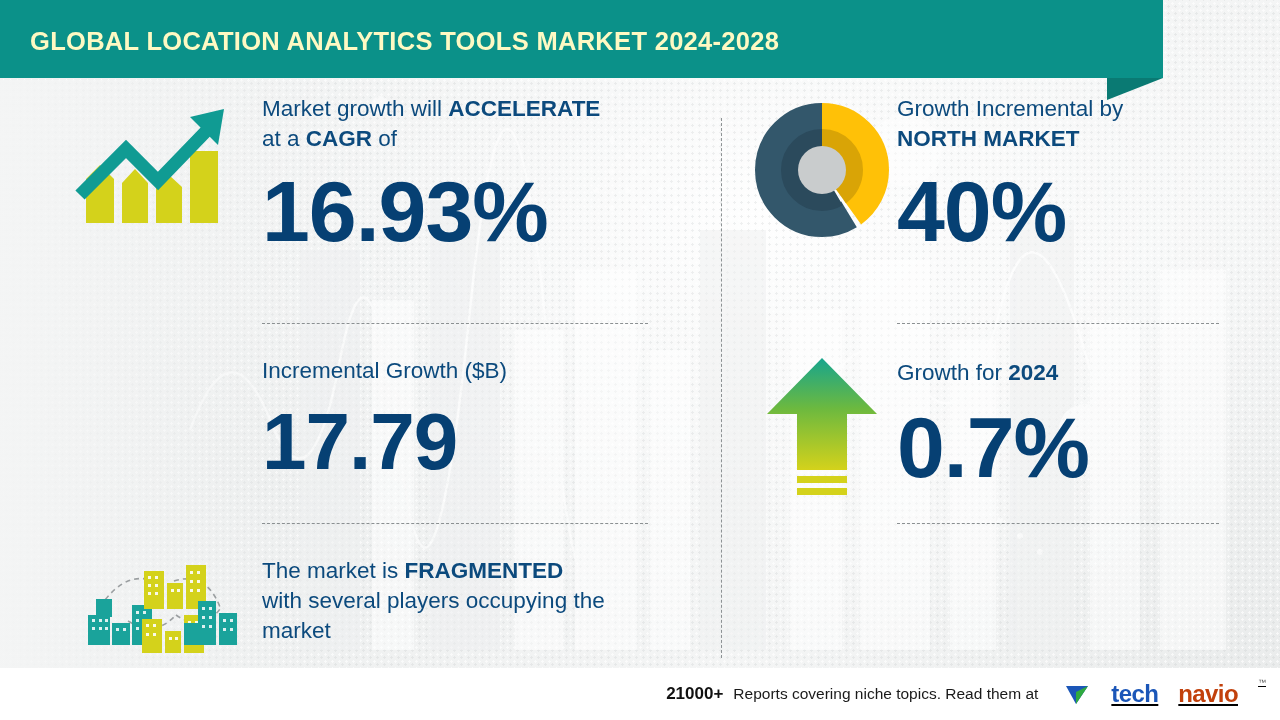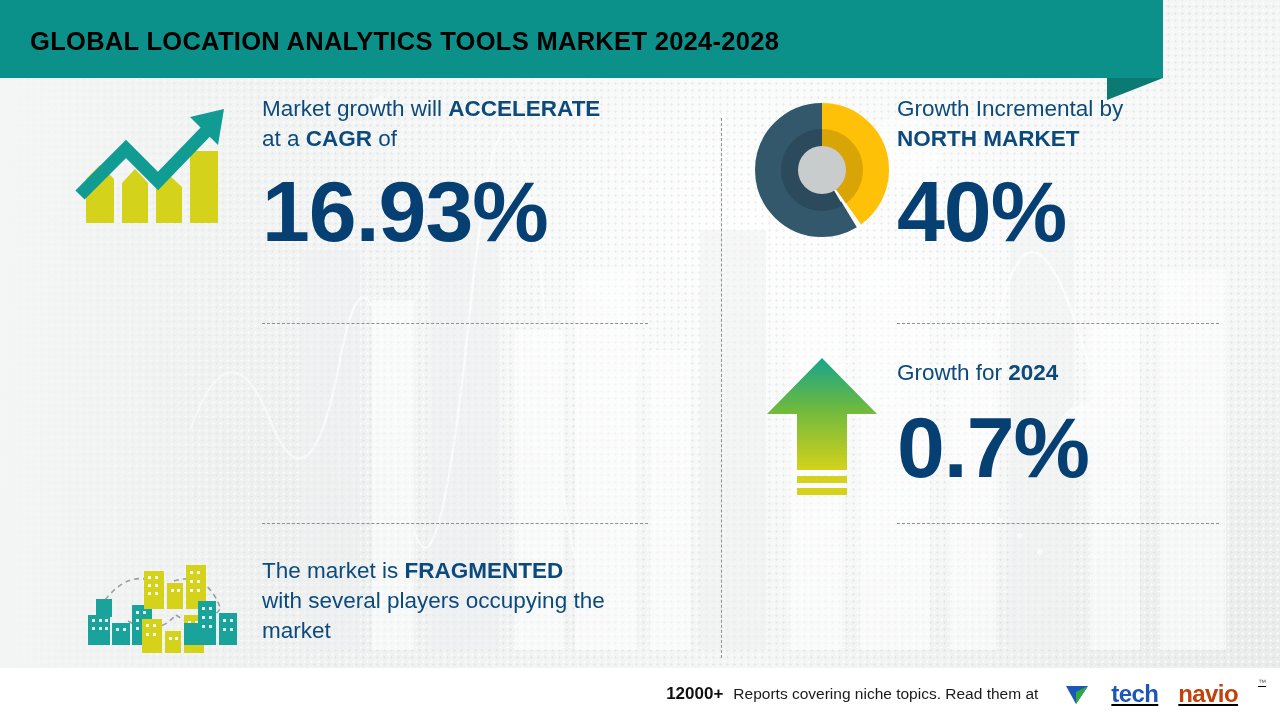--- a/index.html
+++ b/index.html
@@ -60,21 +60,21 @@
     position: absolute;
     left: 1107px; top: 78px;
     width: 0; height: 0;
     border-left: 56px solid #0a7a73;
     border-bottom: 22px solid transparent;
   }
   .header-title {
     position: absolute;
     left: 30px;
     top: 27px;
-    color: #000000;
+    color: #fef9c3;
     font-size: 25.5px;
     font-weight: 700;
     letter-spacing: 0.3px;
     font-family: "Liberation Sans", sans-serif;
     text-transform: uppercase;
     white-space: nowrap;
   }
 
   
   .content {
@@ -252,20 +252,24 @@
             <span>Market growth will </span><b>ACCELERATE</b><br>
             <span>at a </span><b>CAGR</b><span> of</span>
           </div>
           <div class="bignum xl" style="margin-top:14px;">16.93%</div>
         </div>
       </div>
 
       <div class="hdash" style="left:262px;top:245px;width:386px;"></div>
 
       <div class="row" style="left:0;top:250px;width:721px;height:190px;">
+        <div class="text-cell" style="left:262px;top:28px;width:430px;">
+          <div class="lead">Incremental Growth ($B)</div>
+          <div class="bignum lg" style="margin-top:16px;">17.79</div>
+        </div>
       </div>
 
       <div class="hdash" style="left:262px;top:445px;width:386px;"></div>
 
       <div class="row" style="left:0;top:450px;width:721px;height:140px;">
         <div class="icon-cell" style="left:62px;top:18px;width:195px;height:110px;">
           <svg width="180" height="105" viewBox="0 0 180 105" aria-hidden="true">
             <g stroke="#9b9fa1" stroke-width="1.6" fill="none" stroke-dasharray="5 4">
               <path d="M30 58 q28 -42 62 -22"></path>
               <path d="M104 32 q32 -10 46 26"></path>
@@ -413,21 +417,21 @@
           <div class="bignum xl" style="margin-top:16px;">0.7%</div>
         </div>
       </div>
 
       <div class="hdash" style="left:176px;top:445px;width:322px;"></div>
     </div>
   </div>
 
   <div class="footer">
     <div class="footer-inner">
-      <div class="f-count">12000+</div>
+      <div class="f-count">21000+</div>
       <div class="f-text">Reports covering niche topics. Read them at</div>
       <div class="logo">
         <svg width="26" height="24" viewBox="0 0 26 24" aria-hidden="true" style="margin-right:1px;">
           <polygon points="2,4 24,4 12,22" fill="#1b56b8"></polygon>
           <polygon points="12,22 12,10 24,4" fill="#2faa3f"></polygon>
         </svg>
         <span class="logo-word logo-tech">tech</span>
           <span class="logo-word logo-navio">navio</span>
           <span class="logo-tm">™</span>
       </div>

